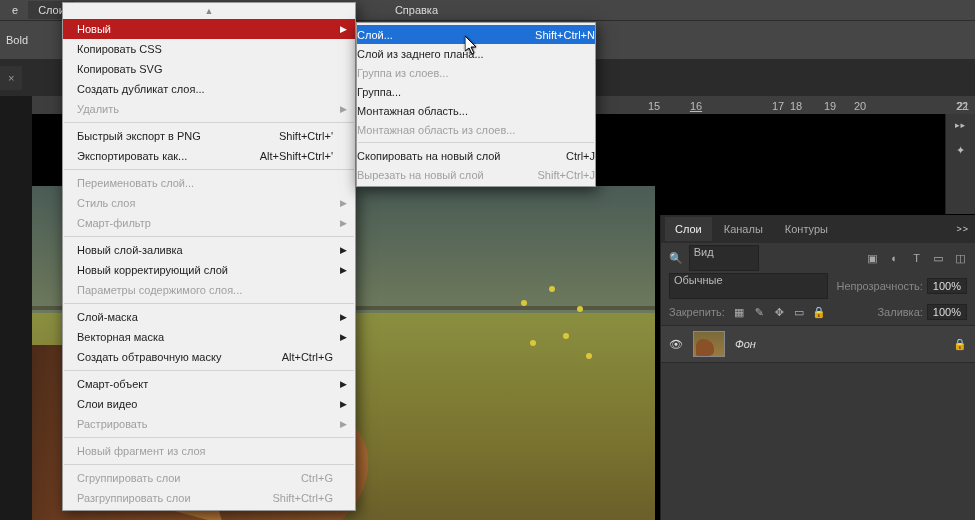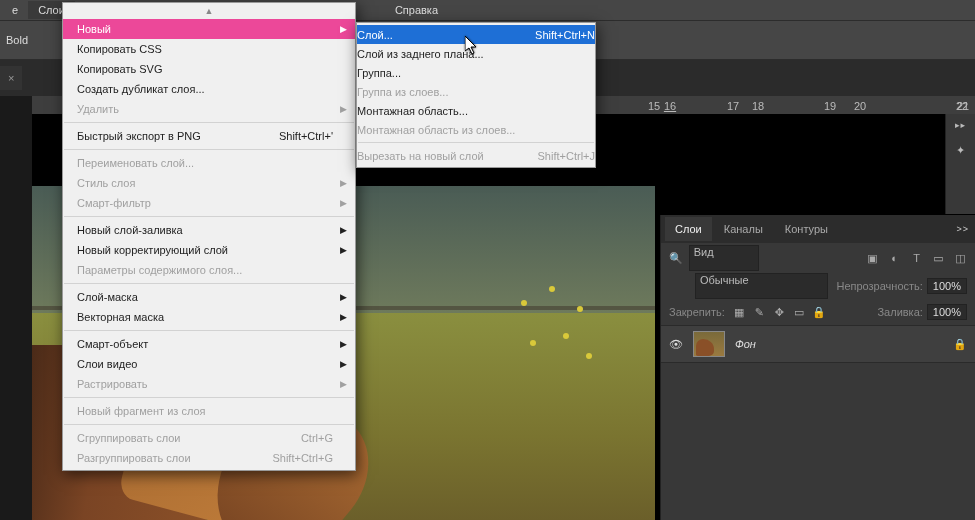--- a/index.html
+++ b/index.html
@@ -36,21 +36,21 @@
 .photo .neck { position:absolute; left:28%; bottom:0; width:42%; height:85%; background:linear-gradient(130deg,#a0642e,#c07d3a); border-radius:30% 60% 20% 10%; transform:rotate(15deg); }
 .photo .head { position:absolute; left:50%; bottom:-18%; width:34%; height:70%; background:linear-gradient(#a86a32,#7a4623); border-radius:50% 50% 60% 60%; transform:rotate(40deg); }
 .photo .mane { position:absolute; left:40%; bottom:30%; width:12%; height:60%; background:linear-gradient(#2a160c,#5a3418); border-radius:40%; transform:rotate(12deg); }
 .photo .flowers { position:absolute; right:8%; top:30%; width:15%; height:40%; }
 .photo .flowers span { position:absolute; width:6px; height:6px; background:#d9c93a; border-radius:50%; }
 
 
 .menu1 { position: absolute; top: 2px; left: 62px; width: 294px; background: #f0f0f0; border: 1px solid #9a9a9a; box-shadow: 2px 4px 14px rgba(0,0,0,.6); padding: 2px 0; }
 .menu1 .row { display: flex; align-items: center; height: 20px; padding: 0 22px 0 14px; color: #222; position: relative; white-space: nowrap; }
 .menu1 .row.disabled { color: #a0a0a0; }
-.menu1 .row.hi { background: #ec4899; color: #fff; }
+.menu1 .row.hi { background: #b91c1c; color: #fff; }
 .menu1 .row .short { margin-left: auto; color: inherit; }
 .menu1 .row .arrow { position: absolute; right: 8px; color: inherit; font-size: 9px; }
 .menu1 .sep { height: 1px; background: #d2d2d2; margin: 3px 1px; }
 .menu1 .scroll-up { text-align: center; color: #888; font-size: 9px; height: 14px; line-height: 12px; }
 
 
 .menu2 { position: absolute; top: 22px; left: 356px; width: 240px; background: #f0f0f0; border: 1px solid #9a9a9a; box-shadow: 2px 4px 14px rgba(0,0,0,.6); padding: 2px 0; z-index: 20; }
 .menu2 .row { display: flex; align-items: center; height: 19px; padding: 0 0; color: #222; white-space: nowrap; }
 .menu2 .row.disabled { color: #a0a0a0; }
 .menu2 .row.hi { background: #1e6fd6; color: #fff; }
@@ -72,21 +72,21 @@
 .panel .icons span { width: 13px; height: 13px; display: inline-flex; align-items: center; justify-content: center; }
 .panel .moderow, .panel .lockrow { display: flex; align-items: center; height: 26px; padding: 0 8px; gap: 8px; }
 .panel .label { color: #888; }
 .panel .val { background: #2b2b2b; border: 1px solid #222; padding: 1px 5px; color: #ddd; }
 .panel .layer { display: flex; align-items: center; height: 38px; padding: 0 8px; gap: 10px; background: #3f3f3f; border-top: 1px solid #2a2a2a; border-bottom: 1px solid #2a2a2a; }
 .panel .eye { width: 14px; color: #ddd; }
 .panel .thumb { width: 32px; height: 26px; border: 1px solid #888; background: linear-gradient(#7a6a3a,#9a7a40); position:relative; overflow:hidden; }
 .panel .thumb::after { content:""; position:absolute; left:2px; bottom:0; width:60%; height:70%; background:#8a5028; border-radius:40% 60% 30% 10%; }
 .panel .layname { font-style: italic; color: #ddd; }
 .panel .lock { margin-left: auto; color: #ccc; }
-.panel .moderow .dd { width: 168px; margin-left: 26px; }
+.panel .moderow .dd { width: 168px; }
 .panel .opwrap { margin-left:auto; display:flex; align-items:center; gap:4px; }
 .panel .lockicons { display:flex; gap:7px; color:#aaa; }
 .panel .lockicons span { width:13px; display:inline-flex; justify-content:center; }
 
 
 .rstrip { position:absolute; top:114px; right:0; width:30px; height:100px; background:#383838; border-left:1px solid #222; display:flex; flex-direction:column; align-items:center; padding-top:6px; gap:14px; color:#bbb; }
 .rstrip .dots { font-size:9px; letter-spacing:1px; }
 </style>
 </head>
 <body>
@@ -105,23 +105,23 @@
   <div class="doc-tab">
     <span class="x">×</span>
   </div>
 </div>
 
 <div class="ruler">
     <div class="lbl" style="left: 490px;">12</div>
     <div class="lbl" style="left: 534px;">13</div>
     <div class="lbl" style="left: 544px;">14</div>
     <div class="lbl" style="left: 622px;">15</div>
-    <div class="lbl" style="left: 638px; text-decoration: underline;">16</div>
-    <div class="lbl" style="left: 701px;">17</div>
-    <div class="lbl" style="left: 726px;">18</div>
+    <div class="lbl" style="left: 664px; text-decoration: underline;">16</div>
+    <div class="lbl" style="left: 746px;">17</div>
+    <div class="lbl" style="left: 764px;">18</div>
     <div class="lbl" style="left: 798px;">19</div>
     <div class="lbl" style="left: 828px;">20</div>
     <div class="lbl" style="left: 886px; margin-left: 45px;">21</div>
     <div class="lbl" style="left: 930px;">22</div>
   </div>
 
 <div class="canvas-black"></div>
 
 <div class="photo">
   <div class="sky"></div>
@@ -165,20 +165,24 @@
     </div>
     <div class="row disabled">
       <span>Удалить</span>
       <span class="arrow">▶</span>
     </div>
     <div class="sep"></div>
     <div class="row">
       <span>Быстрый экспорт в PNG</span>
       <span class="short">Shift+Ctrl+'</span>
     </div>
+    <div class="row">
+      <span>Экспортировать как...</span>
+      <span class="short">Alt+Shift+Ctrl+'</span>
+    </div>
     <div class="sep"></div>
     <div class="row disabled">
       <span>Переименовать слой...</span>
     </div>
     <div class="row disabled">
       <span>Стиль слоя</span>
       <span class="arrow">▶</span>
     </div>
     <div class="row disabled">
       <span>Смарт-фильтр</span>
@@ -197,20 +201,24 @@
       <span>Параметры содержимого слоя...</span>
     </div>
     <div class="sep"></div>
     <div class="row">
       <span>Слой-маска</span>
       <span class="arrow">▶</span>
     </div>
     <div class="row">
       <span>Векторная маска</span>
       <span class="arrow">▶</span>
+    </div>
+    <div class="row">
+      <span>Создать обтравочную маску</span>
+      <span class="short">Alt+Ctrl+G</span>
     </div>
     <div class="sep"></div>
     <div class="row">
       <span>Смарт-объект</span>
       <span class="arrow">▶</span>
     </div>
     <div class="row">
       <span>Слои видео</span>
       <span class="arrow">▶</span>
     </div>
@@ -234,33 +242,37 @@
   </div>
 
 <div class="menu2">
     <div class="row hi">
       <span>Слой...</span>
       <span class="short">Shift+Ctrl+N</span>
     </div>
     <div class="row">
       <span>Слой из заднего плана...</span>
     </div>
+    <div class="row disabled">
+      <span>Группа из слоев...</span>
+    </div>
     <div class="row">
       <span>Группа...</span>
     </div>
-    <div class="row disabled">
-      <span>Группа из слоев...</span>
-    </div>
     <div class="row">
       <span>Монтажная область...</span>
     </div>
     <div class="row disabled">
       <span>Монтажная область из слоев...</span>
     </div>
     <div class="sep"></div>
+    <div class="row">
+      <span>Скопировать на новый слой</span>
+      <span class="short">Ctrl+J</span>
+    </div>
     <div class="row disabled">
       <span>Вырезать на новый слой</span>
       <span class="short">Shift+Ctrl+J</span>
     </div>
   </div>
 
 <div class="cursor">
   <svg width="14" height="20">
       <path d="M0 0 L0 15 L4 12 L7 18 L9 17 L6 11 L11 11 Z" fill="#fff" stroke="#000" stroke-width="1"></path>
     </svg>

